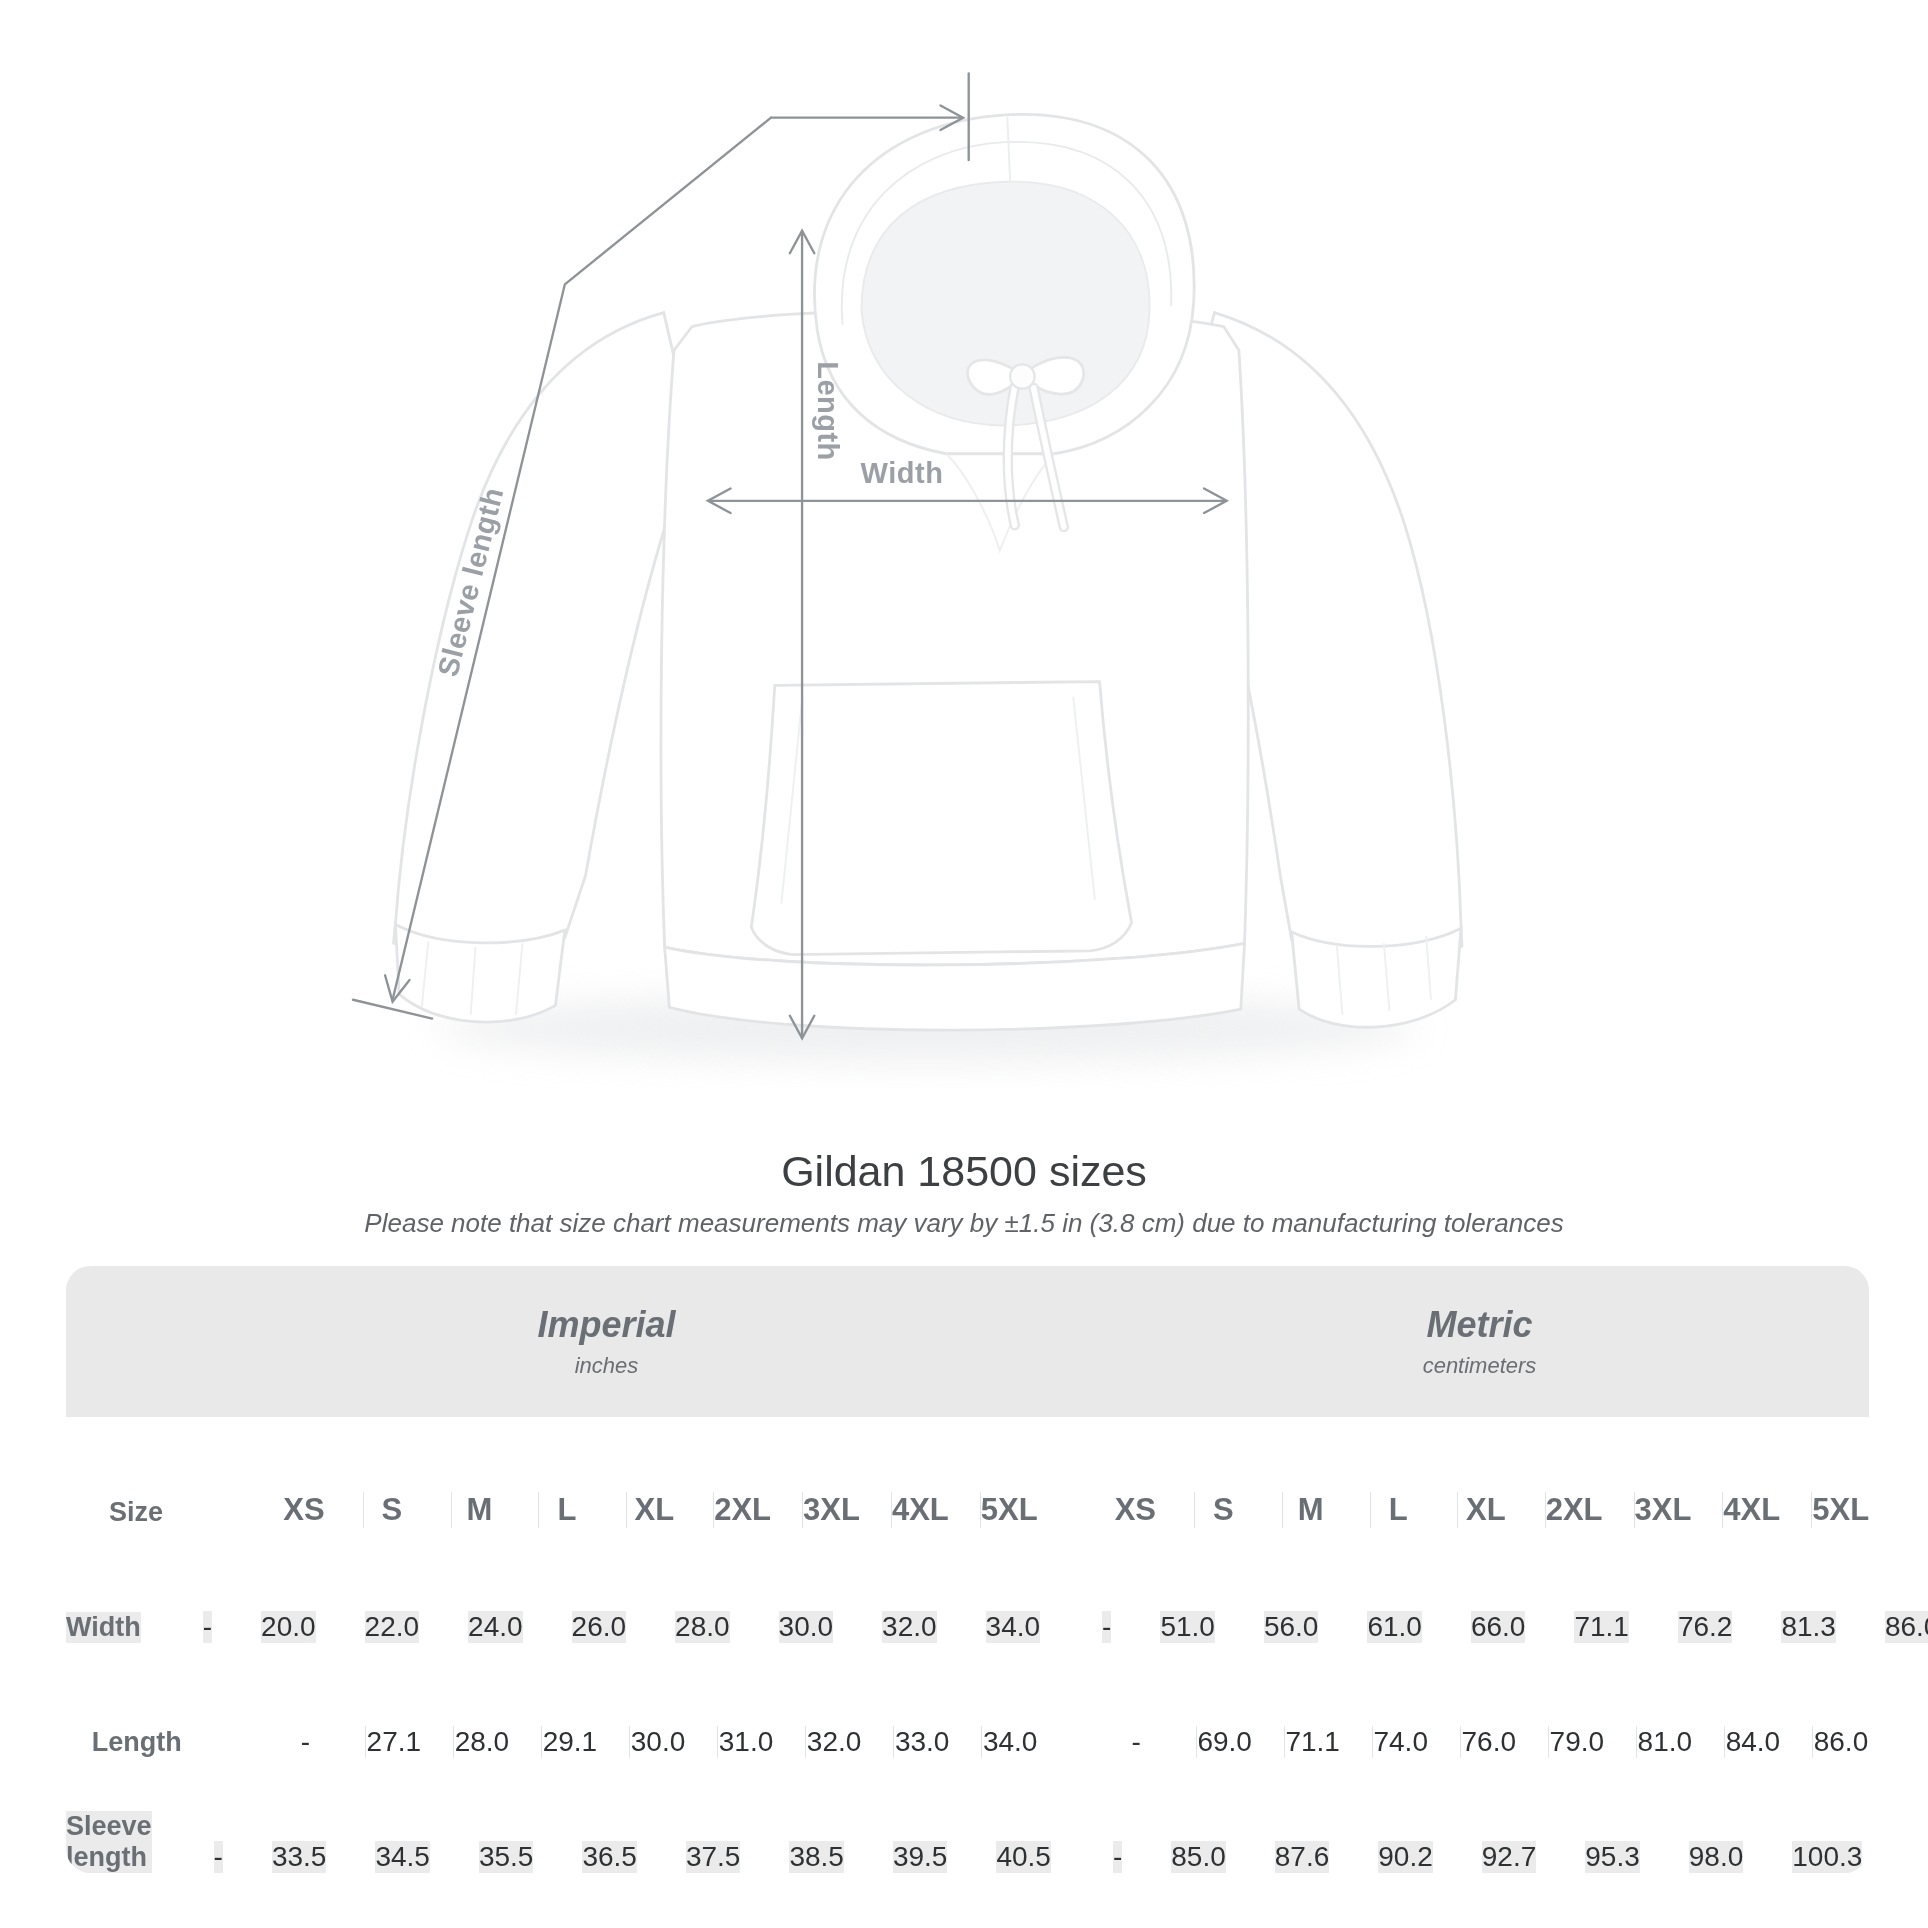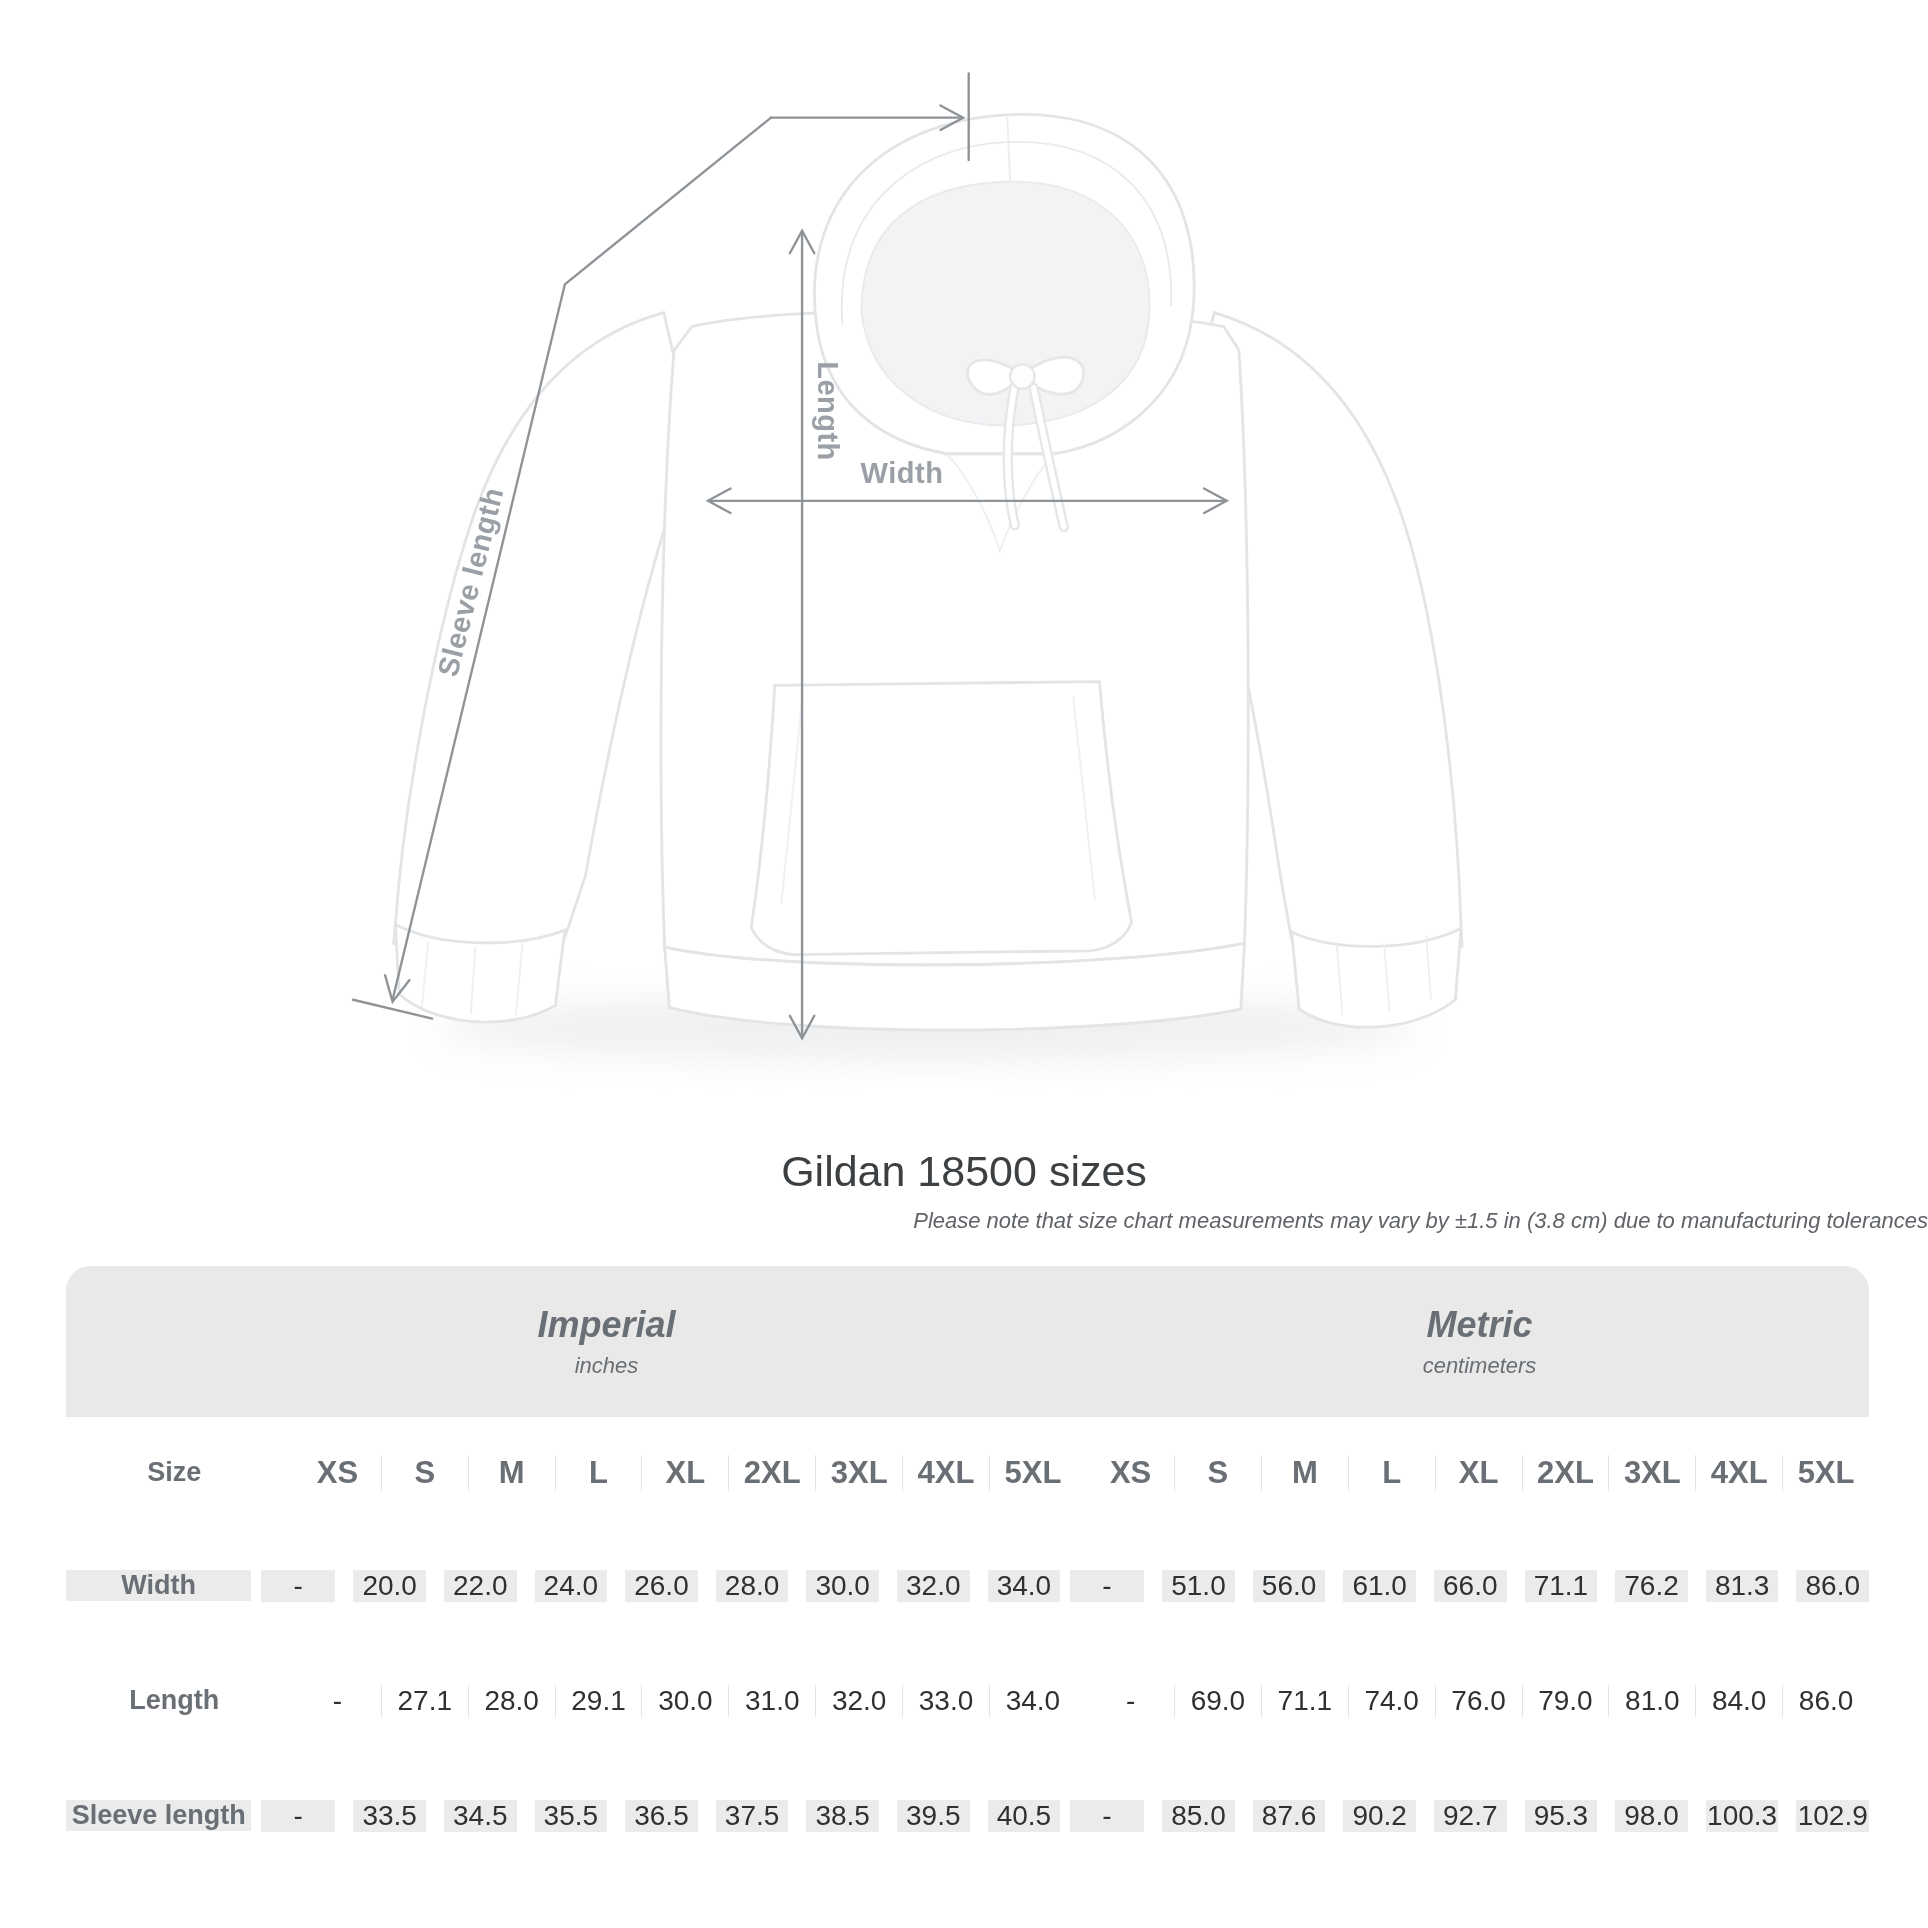--- a/index.html
+++ b/index.html
@@ -12,31 +12,31 @@
         font-family:"Liberation Sans","DejaVu Sans",sans-serif;}
   .diagram{position:absolute;left:0;top:0;width:1928px;height:1092px;}
   .diagram svg{position:absolute;left:0;top:0;}
   .diag-label{position:absolute;font-weight:bold;font-size:29px;color:var(--diag-label);
               letter-spacing:0.5px;white-space:nowrap;transform:translate(-50%,-50%);}
   .diag-label.sleeve{left:471px;top:582px;transform:translate(-50%,-50%) rotate(-76deg);}
   .diag-label.len{left:827px;top:411px;transform:translate(-50%,-50%) rotate(90deg);}
   .diag-label.wid{left:902px;top:473px;}
   .title{position:absolute;left:0;top:1147px;width:1928px;text-align:center;
          font-size:43px;font-weight:normal;color:var(--title);}
-  .subtitle{position:absolute;left:0;top:1208px;width:1928px;text-align:right;
-            font-size:22px;font-style:italic;color:var(--subtitle);}
+  .subtitle{position:absolute;left:0;top:1208px;width:1928px;text-align:center;
+            font-size:26px;font-style:italic;color:var(--subtitle);}
   .sizetable{position:absolute;left:66px;top:1266px;width:1803px;}
   .band{height:151px;background:var(--band);border-radius:24.5px 24.5px 0 0;position:relative;}
   .band-sec{position:absolute;top:0;height:100%;display:flex;flex-direction:column;
             align-items:center;justify-content:center;gap:7.5px;}
   .band-sec.imp{left:0;width:1081px;}
   .band-sec.met{left:1024px;width:779px;text-align:center;}
   .sec-name{font-size:36px;font-weight:bold;font-style:italic;color:var(--header-text);}
   .sec-unit{font-size:22px;font-style:italic;color:var(--header-text);}
-  .trow{display:flex;align-items:center;width:1803px;box-sizing:border-box;}
+  .trow{display:flex;align-items:flex-end;width:1803px;box-sizing:border-box;gap:31px;}
   .trow *{box-sizing:border-box;}
   .size-row{height:111px;background:#fff;}
   .data-row{height:115px;}
   .lbl{width:217px;display:flex;align-items:center;justify-content:center;
        font-weight:bold;font-size:27px;color:var(--header-text);}
   .sp{width:11.3px;background:#fff;}
   .cell{display:flex;align-items:center;justify-content:center;font-size:28px;color:var(--value-text);}
   .ci{width:87px;}
   .cm{width:87px;}
   .size-row .cell{font-weight:bold;font-size:31px;color:var(--header-text);}

